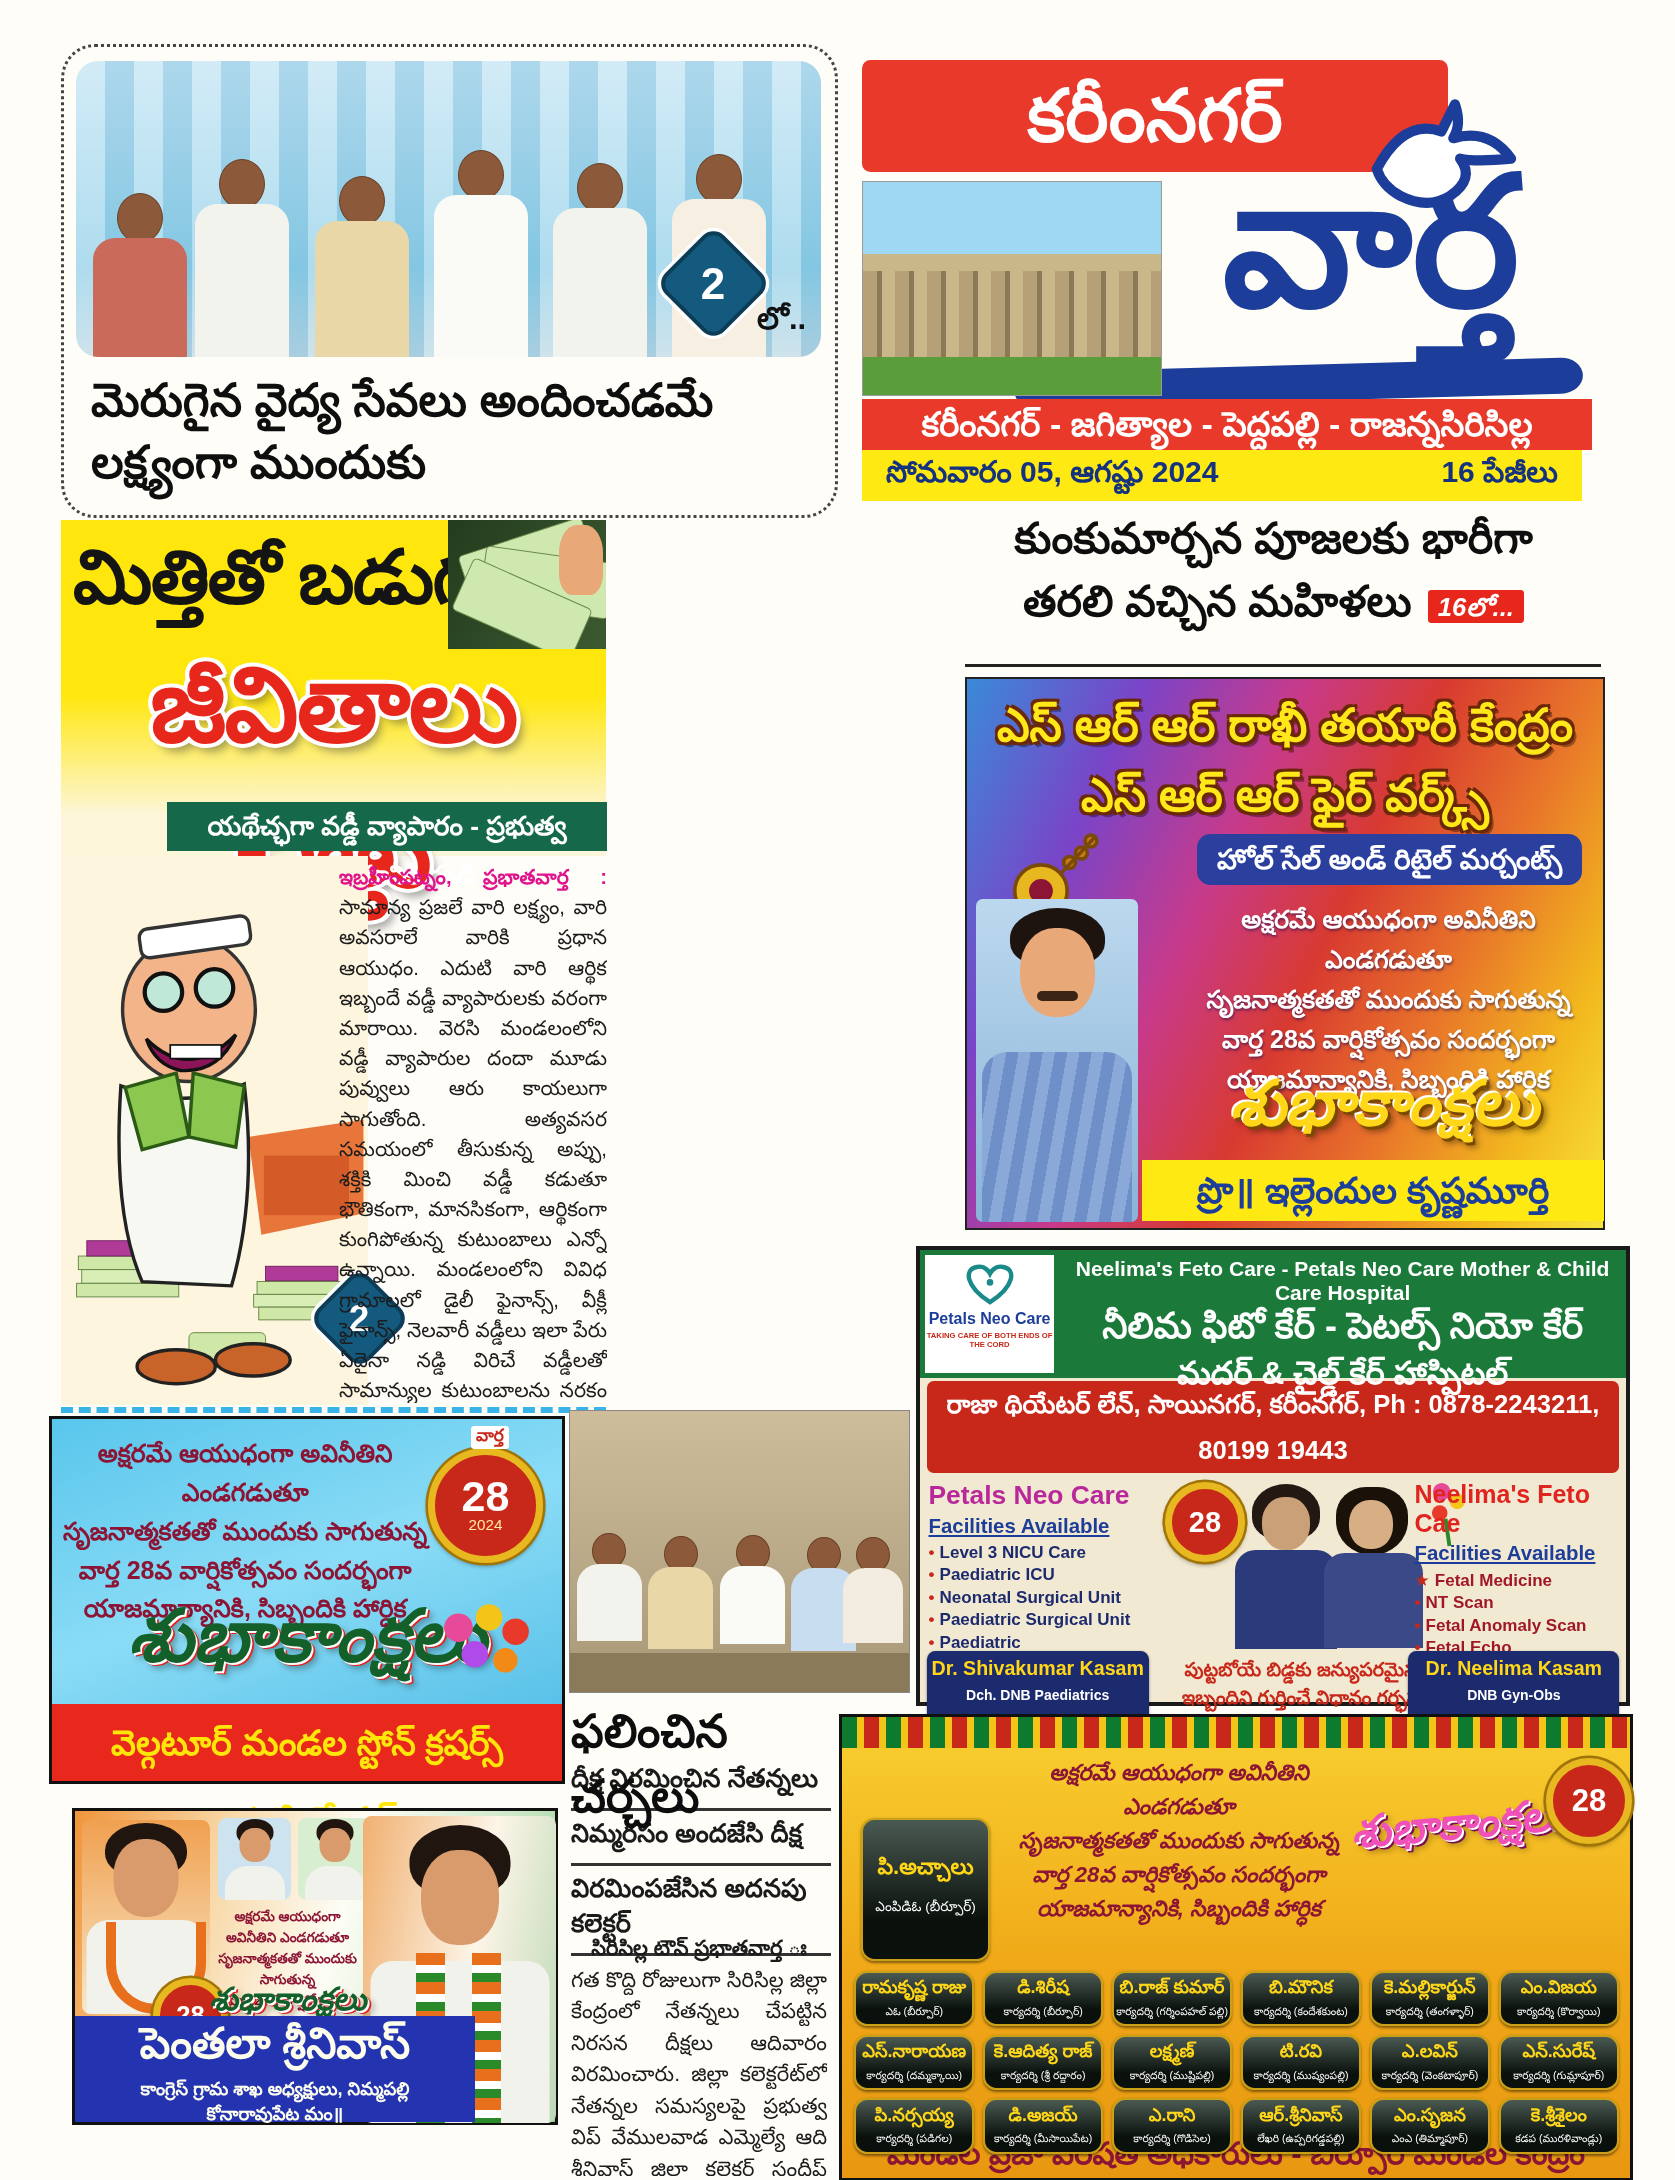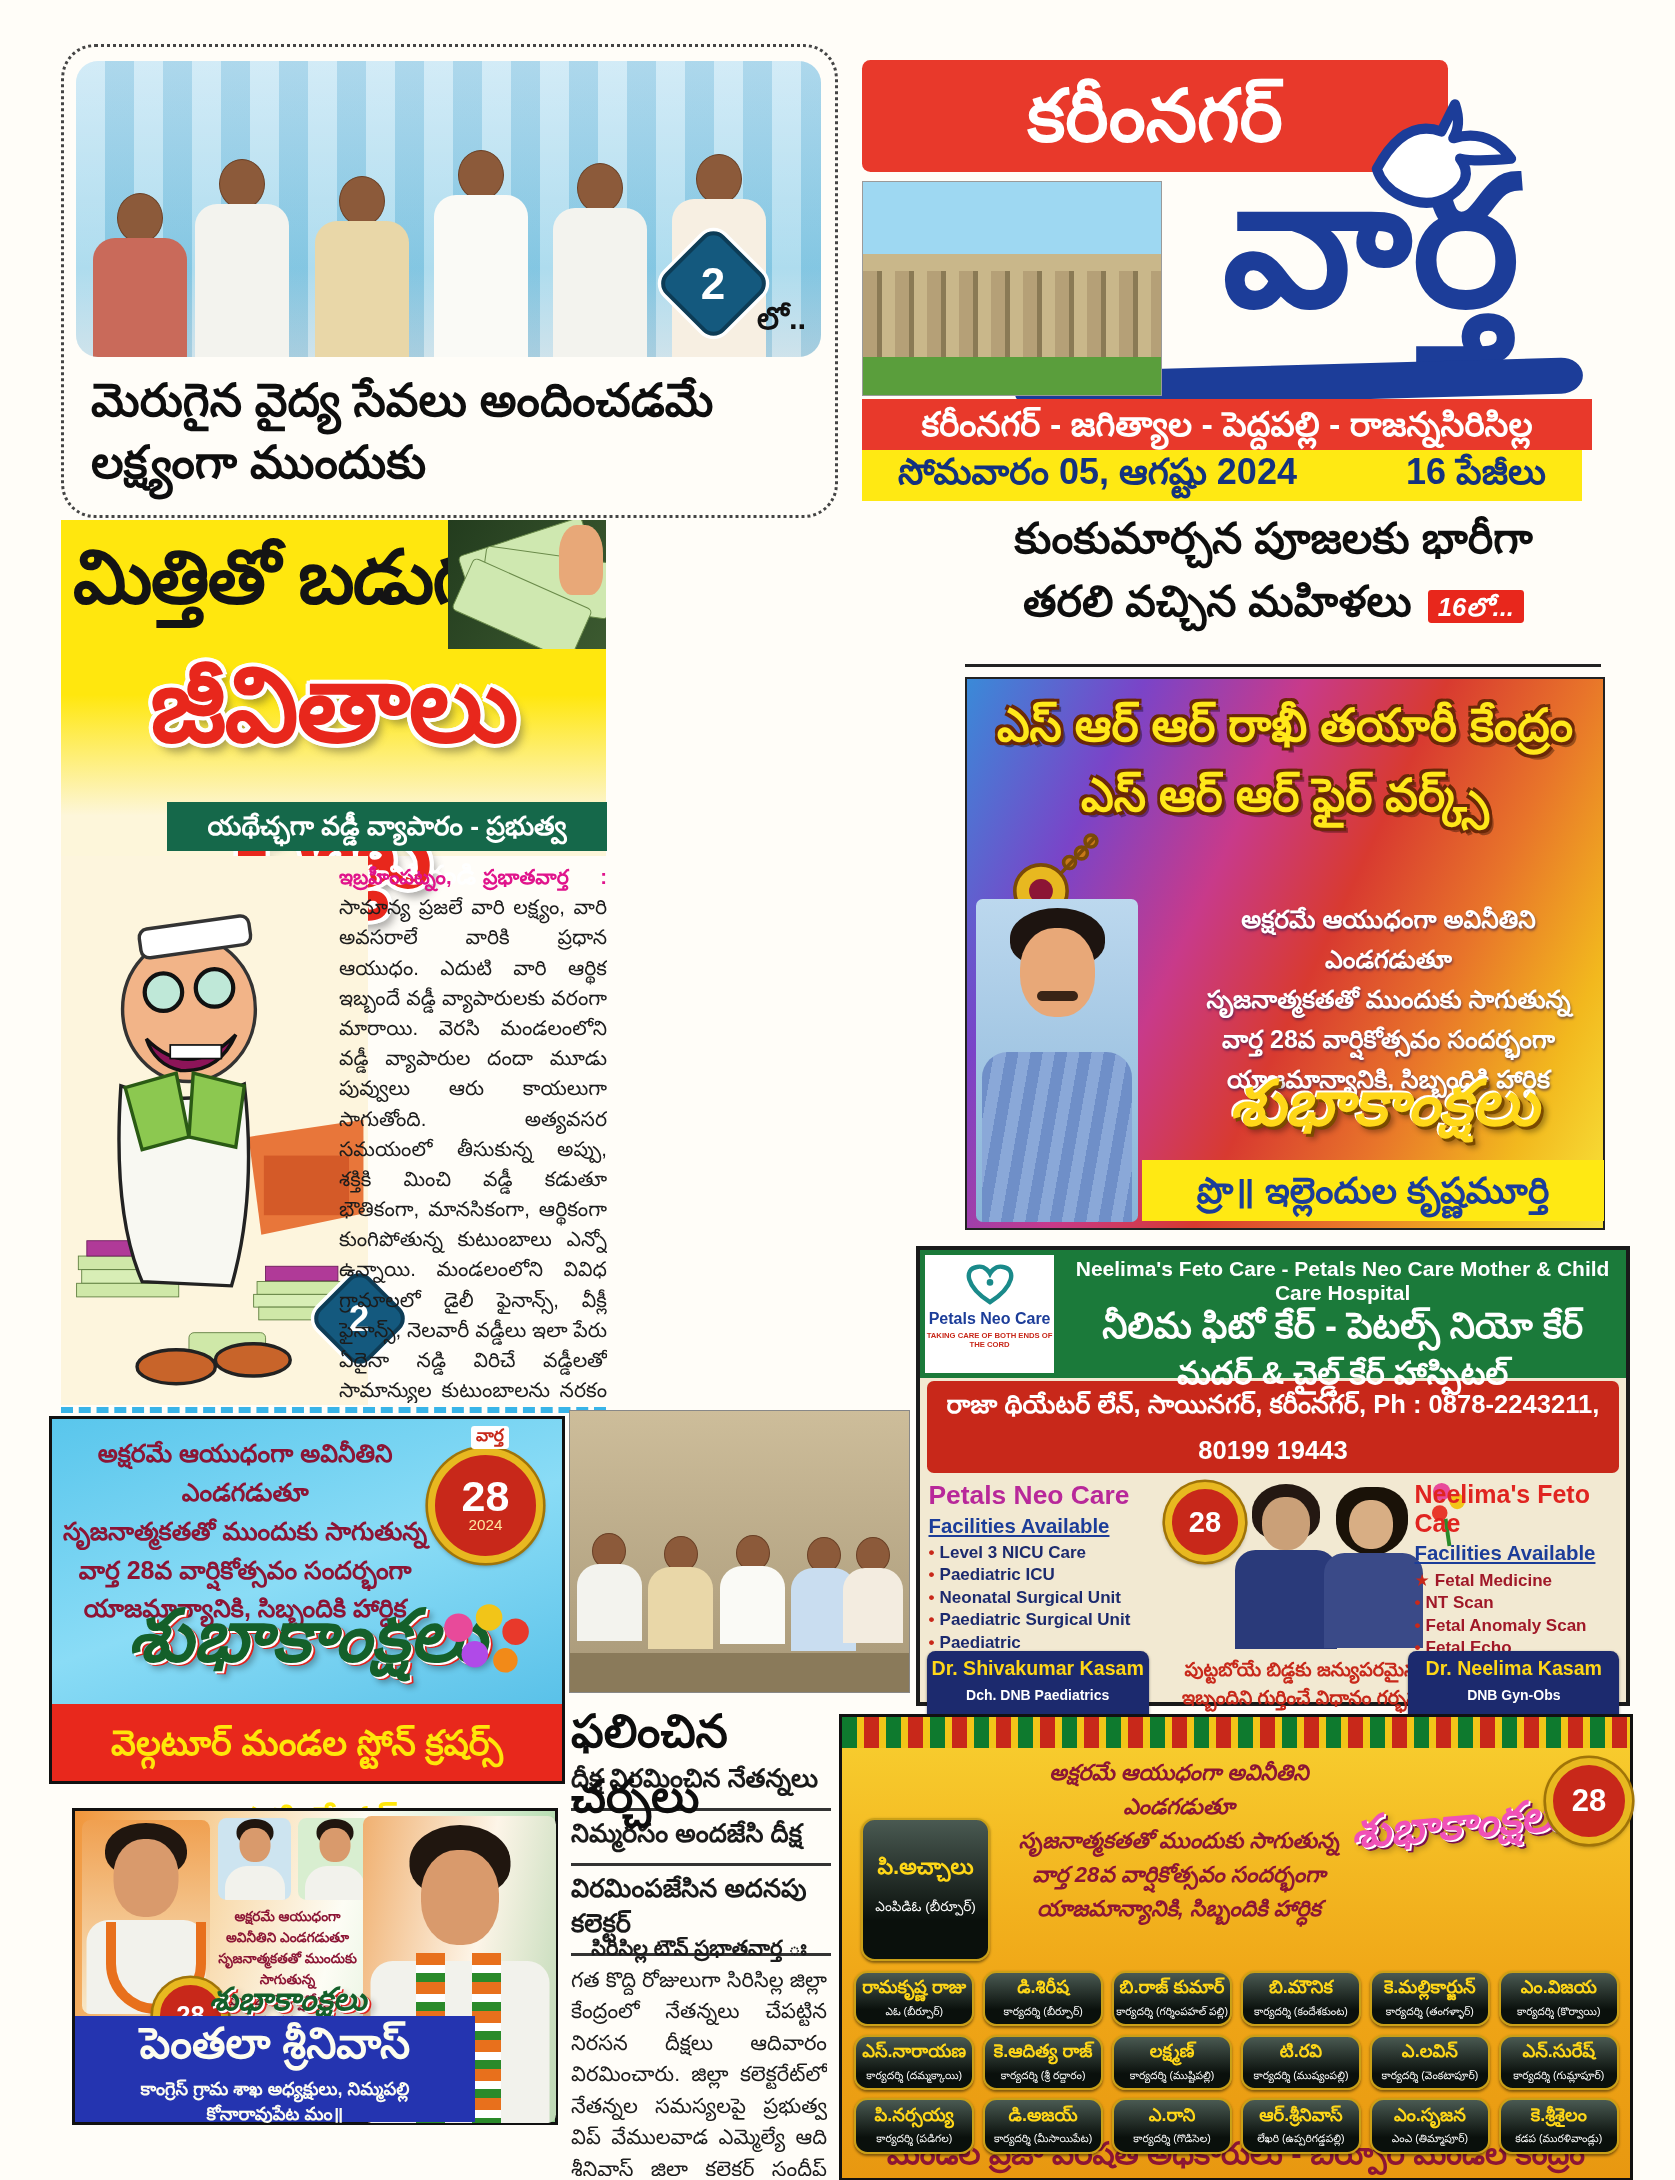--- a/index.html
+++ b/index.html
@@ -176,21 +176,21 @@
       <path d="M14 48 Q30 18 52 26 L60 10 Q64 22 59 30 Q80 24 93 42 Q72 44 63 42 Q72 54 57 64 Q44 72 28 64 Q17 58 14 48 Z" fill="#ffffff" stroke="#1c3d99" stroke-width="6" stroke-linejoin="round"></path>
     </svg>
   </div>
 
   <div class="abs mast-title" style="left:1154px;top:143px;width:434px;font-size:181px;line-height:1.1;text-align:center">వార్త</div>
   <div class="abs swoosh" style="left:1014px;top:365px;width:569px;height:36px"></div>
 
   <div class="abs dam" style="left:862px;top:181px;width:298px;height:213px"></div>
 
   <div class="abs strip-red c" style="left:862px;top:399px;width:730px;height:51px;font-size:34px;line-height:51px">కరీంనగర్ - జగిత్యాల - పెద్దపల్లి - రాజన్నసిరిసిల్ల</div>
-  <div class="abs strip-yellow" style="left:862px;top:450px;width:720px;height:51px;font-size:36px;padding:0 36px;box-sizing:border-box">
+  <div class="abs strip-yellow" style="left:862px;top:450px;width:720px;height:51px;font-size:30px;padding:0 24px;box-sizing:border-box">
     <span>సోమవారం 05, ఆగష్టు 2024</span>
     <span>16 పేజీలు</span>
   </div>
 
   <div class="abs kickerbox" style="left:61px;top:520px;width:545px;height:336px">
     <div class="abs kicker" style="left:12px;top:13.6px;width:443px;white-space:nowrap">మిత్తితో బడుగుల</div>
     <div class="abs moneyphoto" style="right:0;top:0;width:158px;height:129px">
       <div class="note" style="left:15.3px;top:15.3px;transform:rotate(-18deg)"></div>
       <div class="note" style="left:34px;top:34px;transform:rotate(8deg)"></div>
       <div class="note" style="left:8.5px;top:61px;transform:rotate(24deg)"></div>
@@ -266,20 +266,21 @@
           <circle cx="66" cy="34" r="5"></circle>
             <circle cx="76" cy="26" r="5"></circle>
             <circle cx="84" cy="16" r="5"></circle>
           <circle cx="22" cy="80" r="5"></circle>
             <circle cx="14" cy="90" r="5"></circle>
         </g>
         <path d="M58 44 L88 12 M28 72 L10 94" stroke="#7a4a08" stroke-width="3" fill="none"></path>
       </svg>
     </div>
 
+    <div class="abs merchants c" style="left:230px;top:155px;width:385px;height:51px">హోల్ సేల్ అండ్ రిటైల్ మర్చంట్స్</div>
 
     <div class="abs white-lines c" style="left:217px;top:220px;width:409px">
 
     <div>అక్షరమే ఆయుధంగా అవినీతిని ఎండగడుతూ</div>
         <div>సృజనాత్మకతతో ముందుకు సాగుతున్న</div>
         <div>వార్త 28వ వార్షికోత్సవం సందర్భంగా</div>
         <div>యాజమాన్యానికి, సిబ్బందికి హార్ధిక</div>
       </div>
 
     <div class="abs script-gold c" style="left:200px;top:388px;width:434px">శుభాకాంక్షలు</div>

